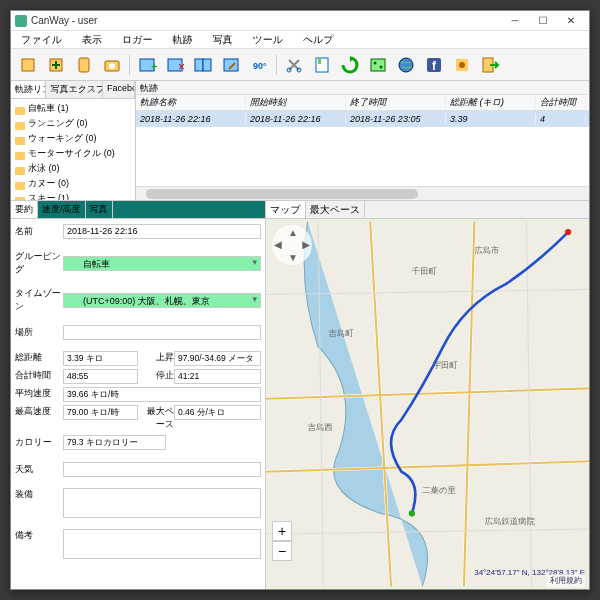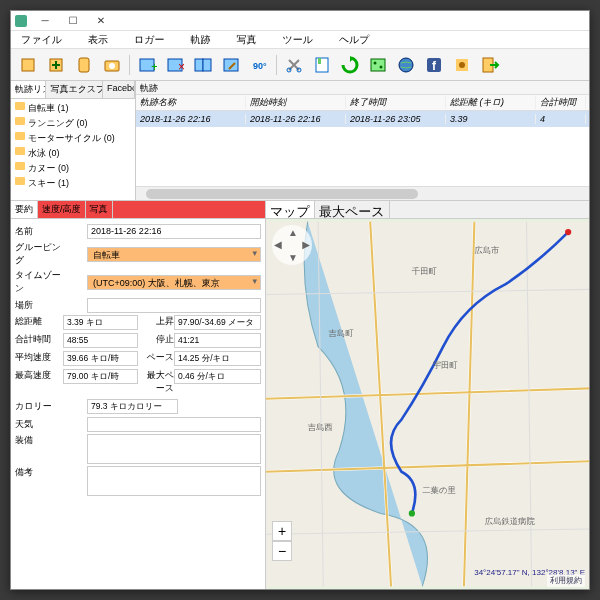--- a/index.html
+++ b/index.html
@@ -3,76 +3,77 @@
 <meta charset="utf-8">
 <style>
   * { box-sizing: border-box; margin: 0; padding: 0; }
   body { font-family: "Meiryo", sans-serif; font-size: 10px; background: #3a3a3a; width: 600px; height: 600px; overflow: hidden; position: relative; }
   .window { position: absolute; top: 10px; left: 10px; width: 580px; height: 580px; background: #f0f0f0; border: 1px solid #888; box-shadow: 0 2px 10px rgba(0,0,0,0.5); display: flex; flex-direction: column; }
   .titlebar { height: 20px; background: #fff; display: flex; align-items: center; padding: 0 4px; border-bottom: 1px solid #e0e0e0; }
   .titlebar-icon { width: 12px; height: 12px; background: #4a8; border-radius: 2px; margin-right: 4px; }
   .titlebar-title { flex: 1; font-size: 10px; color: #333; }
   .win-controls { display: flex; }
   .win-btn { width: 28px; height: 18px; display: flex; align-items: center; justify-content: center; color: #333; cursor: pointer; }
-  .menubar { height: 18px; background: #fff; display: flex; align-items: center; padding: 0 4px; gap: 14px; border-bottom: 1px solid #e0e0e0; }
+  .menubar { height: 18px; background: #fff; display: flex; align-items: center; padding: 0 4px; gap: 8px; border-bottom: 1px solid #e0e0e0; }
   .menu-item { padding: 1px 6px; font-size: 10px; cursor: pointer; }
   .toolbar { height: 32px; background: #f5f5f5; display: flex; align-items: center; padding: 2px 4px; gap: 2px; border-bottom: 1px solid #ccc; }
   .tool-btn { width: 26px; height: 26px; border: 1px solid transparent; display: flex; align-items: center; justify-content: center; cursor: pointer; border-radius: 2px; }
   .tool-sep { width: 1px; height: 20px; background: #ccc; margin: 0 2px; }
   .ico { width: 20px; height: 20px; display: inline-block; }
   .top-panels { display: flex; height: 120px; border-bottom: 1px solid #ccc; }
   .left-panel { width: 125px; border-right: 1px solid #ccc; display: flex; flex-direction: column; background: #fff; }
   .tabs { height: 18px; display: flex; background: #f0f0f0; border-bottom: 1px solid #ccc; font-size: 9px; }
   .tab { padding: 2px 4px; border-right: 1px solid #ccc; cursor: pointer; white-space: nowrap; overflow: hidden; }
   .tab.active { background: #fff; }
   .tree { flex: 1; overflow: auto; padding: 2px; font-size: 9px; }
-  .tree-item { display: flex; align-items: flex-start; gap: 3px; padding: 1px 2px; cursor: pointer; }
+  .tree-item { display: flex; align-items: flex-end; gap: 3px; padding: 1px 2px; cursor: pointer; }
   .folder-icon { width: 10px; height: 8px; background: #fc6; border-radius: 1px; }
   .right-panel { flex: 1; display: flex; flex-direction: column; background: #fff; }
   .track-header { height: 14px; background: #f5f5f5; font-size: 9px; padding: 1px 4px; border-bottom: 1px solid #ddd; }
   .track-grid { flex: 1; overflow: auto; font-size: 9px; }
   .grid-head, .grid-row { display: flex; height: 16px; align-items: center; font-style: italic; }
   .grid-head { background: #f8f8f8; border-bottom: 1px solid #ddd; }
   .grid-row { background: #d0e0f5; }
   .gc { padding: 0 4px; border-right: 1px solid #eee; overflow: hidden; white-space: nowrap; }
   .gc1 { width: 110px; } .gc2 { width: 100px; } .gc3 { width: 100px; } .gc4 { width: 90px; } .gc5 { width: 50px; }
   .hscroll { height: 14px; background: #f0f0f0; border-top: 1px solid #ddd; position: relative; }
   .hscroll-thumb { position: absolute; left: 10px; width: 60%; height: 10px; top: 2px; background: #ccc; border-radius: 5px; }
   .bottom-panels { flex: 1; display: flex; }
   .detail-panel { width: 255px; border-right: 1px solid #ccc; display: flex; flex-direction: column; background: #fff; }
-  .detail-tabs { height: 18px; display: flex; background: #ef4444; border-bottom: 1px solid #ccc; font-size: 9px; }
+  .detail-tabs { height: 18px; display: flex; background: #0f766e; border-bottom: 1px solid #ccc; font-size: 9px; }
   .detail-body { flex: 1; overflow: auto; padding: 4px; font-size: 9px; }
-  .drow { display: flex; align-items: center; margin-bottom: 2px; min-height: 16px; gap: 24px; }
+  .drow { display: flex; align-items: center; margin-bottom: 11px; min-height: 16px; }
   .dlabel { width: 48px; flex-shrink: 0; }
   .dval { flex: 1; border: 1px solid #ccc; padding: 1px 3px; background: #fff; height: 15px; overflow: hidden; white-space: nowrap; }
-  .dsel { flex: 1; border: 1px solid #ccc; padding: 1px 5px; background: #fdba74; height: 15px; position: relative; }
+  .dsel { flex: 1; border: 1px solid #ccc; padding: 1px 19px; background: #86efac; height: 15px; position: relative; }
   .dsel::after { content: "▾"; position: absolute; right: 3px; top: 0; color: #666; }
   .drow2 { display: flex; margin-bottom: 3px; }
   .dcol { flex: 1; display: flex; }
   .dcol .dlabel2 { width: 36px; flex-shrink: 0; text-align: right; }
   .dbox { flex: 1; border: 1px solid #ccc; padding: 1px 3px; background: #fff; height: 15px; overflow: hidden; white-space: nowrap; font-size: 8.5px; }
   .dtextarea { flex: 1; border: 1px solid #ccc; background: #fff; height: 30px; }
   .map-panel { flex: 1; display: flex; flex-direction: column; background: #fff; }
-  .map-tabs { height: 18px; display: flex; background: #f0f0f0; border-bottom: 1px solid #ccc; font-size: 13px; }
+  .map-tabs { height: 18px; display: flex; background: #f0f0f0; border-bottom: 1px solid #ccc; font-size: 10px; }
   .map-container { flex: 1; position: relative; background: #e8f0e0; overflow: hidden; }
   .map-svg { width: 100%; height: 100%; }
   .map-ctrl { position: absolute; top: 6px; left: 6px; display: flex; flex-direction: column; gap: 0; }
   .map-ctrl-compass { width: 40px; height: 40px; background: rgba(255,255,255,0.7); border-radius: 50%; display: flex; align-items: center; justify-content: center; position: relative; font-size: 16px; }
   .map-arrow { position: absolute; color: #666; font-size: 10px; }
   .map-zoom { position: absolute; bottom: 28px; left: 6px; display: flex; flex-direction: column; }
   .zoom-btn { width: 20px; height: 20px; background: #fff; border: 1px solid #ccc; display: flex; align-items: center; justify-content: center; cursor: pointer; font-size: 14px; }
   .map-attr { position: absolute; bottom: 2px; right: 4px; font-size: 8px; color: #335; background: rgba(255,255,255,0.6); padding: 1px 3px; }
   .map-coords { position: absolute; bottom: 12px; right: 4px; font-size: 8px; color: #228; }
 </style>
 </head>
 <body>
 
 <div class="window">
   <div class="titlebar">
     <div class="titlebar-icon"></div>
+    <div class="titlebar-title">CanWay - user</div>
     <div class="win-controls">
       <div class="win-btn">─</div>
       <div class="win-btn">☐</div>
       <div class="win-btn">✕</div>
     </div>
   </div>
 
   <div class="menubar">
     <div class="menu-item">ファイル</div>
     <div class="menu-item">表示</div>
@@ -197,20 +198,24 @@
         <div class="tab">Facebook</div>
       </div>
       <div class="tree">
         <div class="tree-item">
             <span class="folder-icon"></span>
             <span>自転車 (1)</span>
           </div>
         <div class="tree-item">
             <span class="folder-icon"></span>
             <span>ランニング (0)</span>
+          </div>
+        <div class="tree-item">
+            <span class="folder-icon"></span>
+            <span>ウォーキング (0)</span>
           </div>
         <div class="tree-item">
             <span class="folder-icon"></span>
             <span>モーターサイクル (0)</span>
           </div>
         <div class="tree-item">
             <span class="folder-icon"></span>
             <span>水泳 (0)</span>
           </div>
         <div class="tree-item">
@@ -289,24 +294,20 @@
             </div>
           <div class="dcol">
               <div class="dlabel2">停止</div>
               <div class="dbox">41:21</div>
             </div>
         </div>
         <div class="drow2">
           <div class="dcol">
               <div class="dlabel">平均速度</div>
               <div class="dbox">39.66 キロ/時</div>
-            </div>
-          <div class="dcol">
-              <div class="dlabel2">ペース</div>
-              <div class="dbox">14.25 分/キロ</div>
             </div>
         </div>
         <div class="drow2">
           <div class="dcol">
               <div class="dlabel">最高速度</div>
               <div class="dbox">79.00 キロ/時</div>
             </div>
           <div class="dcol">
               <div class="dlabel2">最大ペース</div>
               <div class="dbox">0.46 分/キロ</div>

